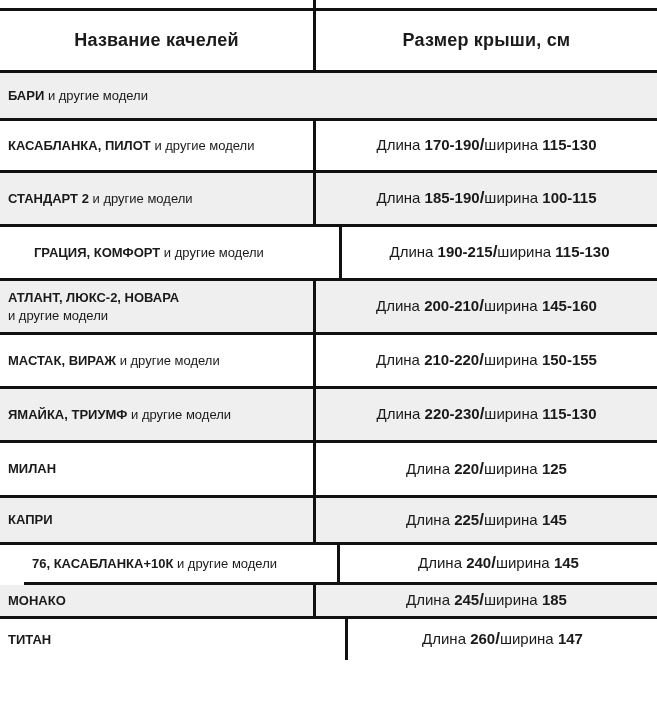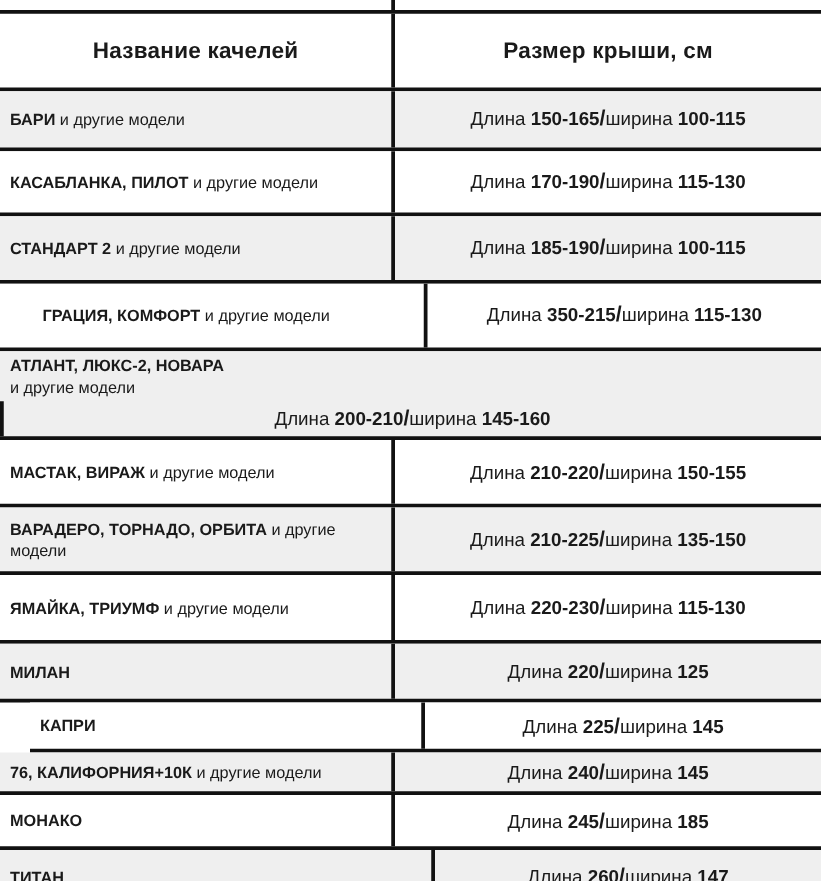--- a/index.html
+++ b/index.html
@@ -39,21 +39,21 @@
     font-weight:700;font-size:18px;letter-spacing:0.2px;
   }
   
   .row{border-bottom:3px solid var(--line);background:var(--bg);}
   .row:last-child{border-bottom:none;gap:32px;}
   .rows .row:nth-child(odd){background:var(--shade);}
   .rows .row:nth-child(1){min-height:45px;}
   .rows .row:nth-child(2){min-height:49px;}
   .rows .row:nth-child(3){min-height:51px;}
   .rows .row:nth-child(4){min-height:51px;padding-left:26px;}
-  .rows .row:nth-child(5){min-height:51px;flex-direction:column;}
+  .rows .row:nth-child(5){min-height:51px;}
   .rows .row:nth-child(6){min-height:51px;}
   .rows .row:nth-child(7){min-height:51px;}
   .rows .row:nth-child(8){min-height:52px;}
   .rows .row:nth-child(9){min-height:44px;}
   .rows .row:nth-child(10){min-height:37px;margin-left:24px;}
   .rows .row:nth-child(11){min-height:31px;}
   .rows .row:nth-child(12){min-height:41px;}
   .rows .row:nth-child(13){min-height:42px;}
   .name-cell{
     display:flex;align-items:center;
@@ -90,23 +90,20 @@
   <div class="split header">
     <div class="col-l">Название качелей</div>
     <div class="col-r">Размер крыши, см</div>
   </div>
 
   <div class="rows">
       <div class="split row">
     <div class="col-l name-cell">
           <div class="name-text"><span class="model">БАРИ</span> <span class="suffix">и другие модели</span></div>
         </div>
-    <div class="col-r size-cell">
-          <div class="size-text"><span class="size-label">Длина </span><span class="size-value">150-165</span><span class="size-slash">/</span><span class="size-label">ширина </span><span class="size-value">100-115</span></div>
-        </div>
   </div>
       <div class="split row">
     <div class="col-l name-cell">
           <div class="name-text"><span class="model">КАСАБЛАНКА, ПИЛОТ</span> <span class="suffix">и другие модели</span></div>
         </div>
     <div class="col-r size-cell">
           <div class="size-text"><span class="size-label">Длина </span><span class="size-value">170-190</span><span class="size-slash">/</span><span class="size-label">ширина </span><span class="size-value">115-130</span></div>
         </div>
   </div>
       <div class="split row">
@@ -115,47 +112,38 @@
         </div>
     <div class="col-r size-cell">
           <div class="size-text"><span class="size-label">Длина </span><span class="size-value">185-190</span><span class="size-slash">/</span><span class="size-label">ширина </span><span class="size-value">100-115</span></div>
         </div>
   </div>
       <div class="split row">
     <div class="col-l name-cell">
           <div class="name-text"><span class="model">ГРАЦИЯ, КОМФОРТ</span> <span class="suffix">и другие модели</span></div>
         </div>
     <div class="col-r size-cell">
-          <div class="size-text"><span class="size-label">Длина </span><span class="size-value">350-215</span><span class="size-slash">/</span><span class="size-label">ширина </span><span class="size-value">115-130</span></div>
+          <div class="size-text"><span class="size-label">Длина </span><span class="size-value">190-215</span><span class="size-slash">/</span><span class="size-label">ширина </span><span class="size-value">115-130</span></div>
         </div>
   </div>
       <div class="split row">
     <div class="col-l name-cell">
           <div class="name-text"><span class="model">АТЛАНТ, ЛЮКС-2, НОВАРА
 </span> <span class="suffix">и другие модели</span></div>
         </div>
     <div class="col-r size-cell">
           <div class="size-text"><span class="size-label">Длина </span><span class="size-value">200-210</span><span class="size-slash">/</span><span class="size-label">ширина </span><span class="size-value">145-160</span></div>
         </div>
   </div>
       <div class="split row">
     <div class="col-l name-cell">
           <div class="name-text"><span class="model">МАСТАК, ВИРАЖ</span> <span class="suffix">и другие модели</span></div>
         </div>
     <div class="col-r size-cell">
           <div class="size-text"><span class="size-label">Длина </span><span class="size-value">210-220</span><span class="size-slash">/</span><span class="size-label">ширина </span><span class="size-value">150-155</span></div>
-        </div>
-  </div>
-      <div class="split row">
-    <div class="col-l name-cell">
-          <div class="name-text"><span class="model">ВАРАДЕРО, ТОРНАДО, ОРБИТА</span> <span class="suffix">и другие
-модели</span></div>
-        </div>
-    <div class="col-r size-cell">
-          <div class="size-text"><span class="size-label">Длина </span><span class="size-value">210-225</span><span class="size-slash">/</span><span class="size-label">ширина </span><span class="size-value">135-150</span></div>
         </div>
   </div>
       <div class="split row">
     <div class="col-l name-cell">
           <div class="name-text"><span class="model">ЯМАЙКА, ТРИУМФ</span> <span class="suffix">и другие модели</span></div>
         </div>
     <div class="col-r size-cell">
           <div class="size-text"><span class="size-label">Длина </span><span class="size-value">220-230</span><span class="size-slash">/</span><span class="size-label">ширина </span><span class="size-value">115-130</span></div>
         </div>
   </div>
@@ -170,21 +158,21 @@
       <div class="split row">
     <div class="col-l name-cell">
           <div class="name-text"><span class="model">КАПРИ</span> </div>
         </div>
     <div class="col-r size-cell">
           <div class="size-text"><span class="size-label">Длина </span><span class="size-value">225</span><span class="size-slash">/</span><span class="size-label">ширина </span><span class="size-value">145</span></div>
         </div>
   </div>
       <div class="split row">
     <div class="col-l name-cell">
-          <div class="name-text"><span class="model">76, КАЛИФОРНИЯ+10К</span> <span class="suffix">и другие модели</span></div>
+          <div class="name-text"><span class="model">76, КАСАБЛАНКА+10К</span> <span class="suffix">и другие модели</span></div>
         </div>
     <div class="col-r size-cell">
           <div class="size-text"><span class="size-label">Длина </span><span class="size-value">240</span><span class="size-slash">/</span><span class="size-label">ширина </span><span class="size-value">145</span></div>
         </div>
   </div>
       <div class="split row">
     <div class="col-l name-cell">
           <div class="name-text"><span class="model">МОНАКО</span> </div>
         </div>
     <div class="col-r size-cell">

